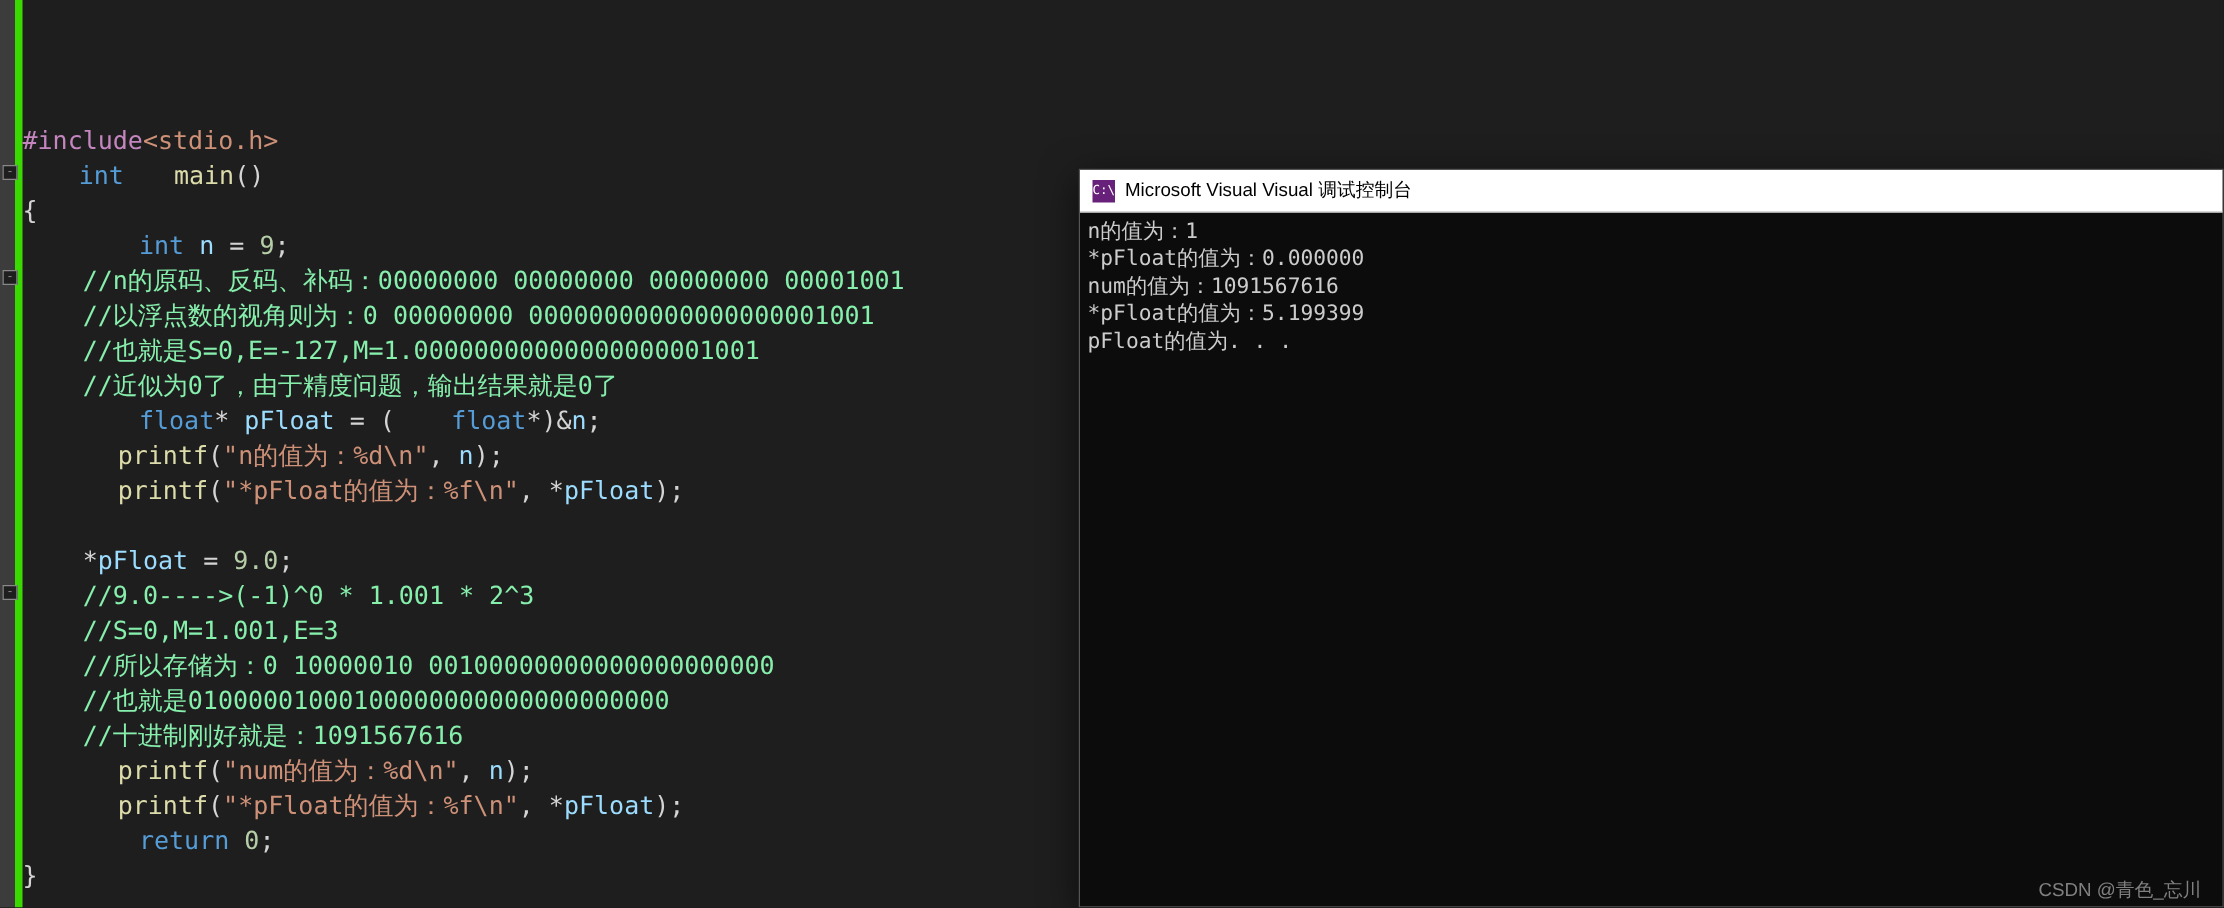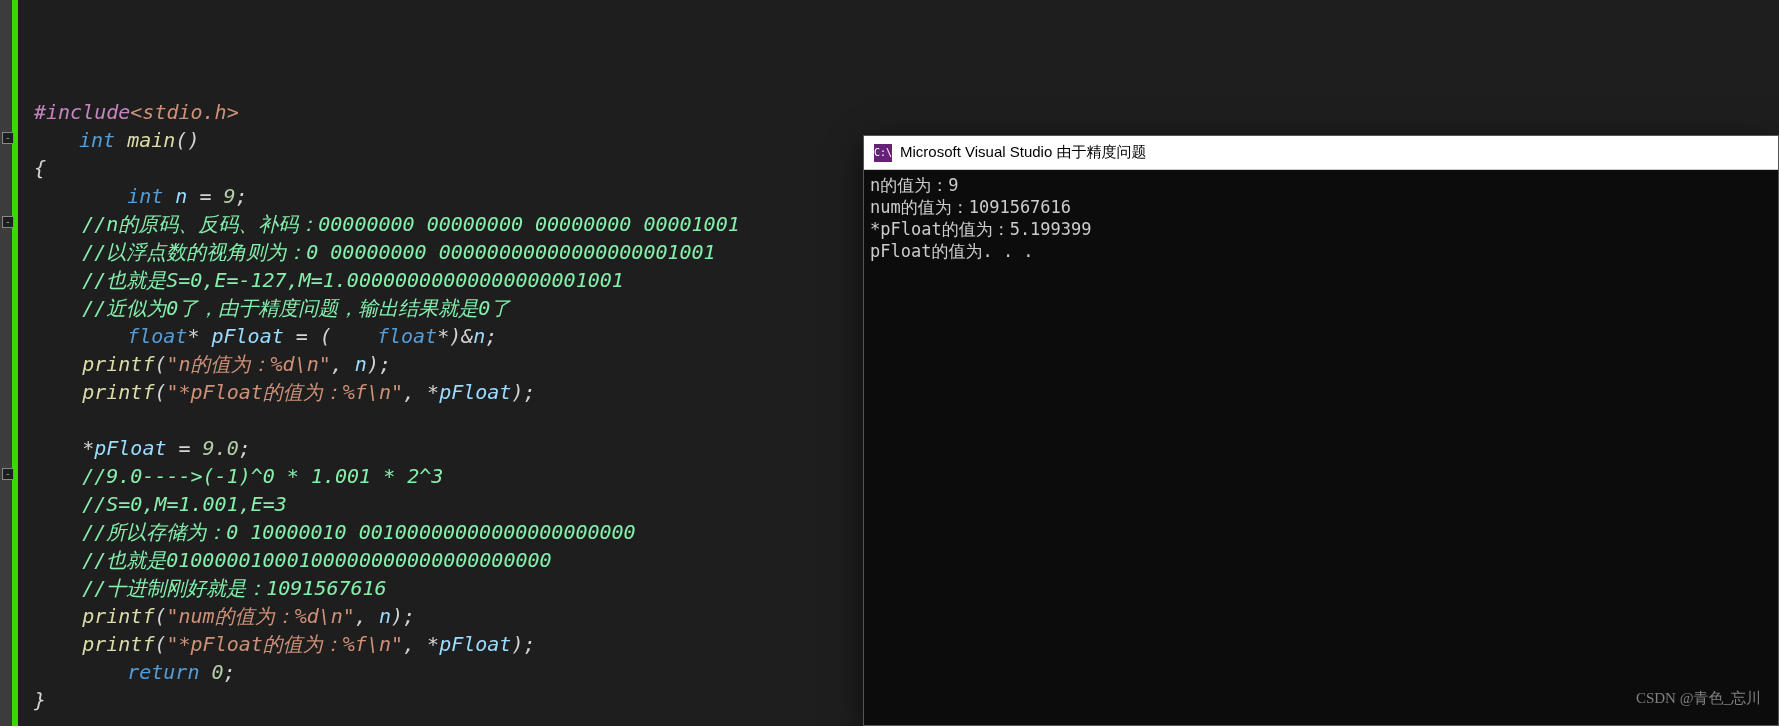--- a/index.html
+++ b/index.html
@@ -36,42 +36,40 @@
     position: absolute;
     left: 12px;
     top: 0;
     width: 6px;
     height: 100%;
     background: #3ad900;
   }
   .code-line {
     line-height: 28px;
     height: 28px;
-    padding-left: 16px;
     position: relative;
-    font-style: italic;
   }
   .fold {
     position: absolute;
     left: -16px;
     top: 6px;
     width: 12px;
     height: 12px;
     border: 1px solid #888;
     color: #888;
     font-size: 10px;
     line-height: 10px;
     text-align: center;
     background: #1e1e1e;
   }
   .kw { color: #569cd6; margin-left: 45px; }
   .pp { color: #c586c0; }
   .str { color: #ce9178; }
   .com { color: #86efac; }
-  .fn { color: #dcdcaa; }
+  .fn { color: #dcdcaa; margin-left: 28px; }
   .num { color: #b5cea8; }
   .punct { color: #d4d4d4; }
   .ident { color: #9cdcfe; }
   .op { color: #d4d4d4; }
   .inc { color: #ce9178; }
 
   .console-window {
     position: absolute;
     left: 863px;
     top: 135px;
@@ -110,42 +108,43 @@
     color: #cccccc;
     font-family: 'NSimSun', 'SimSun', Consolas, monospace;
     font-size: 17px;
     line-height: 22px;
   }
   .console-body .cl { white-space: pre; }
 
   .watermark {
     position: absolute;
     right: 18px;
-    bottom: 18px;
+    bottom: 4px;
     color: #808080;
     font-size: 15px;
-    font-family: Liberation Serif, serif;
+    font-family: Liberation Sans, sans-serif;
   }
 </style>
 </head>
 <body>
 
 <div class="editor">
   <div class="gutter"></div>
   <div class="greenbar"></div>
   <div id="code-container"><div class="code-line"><span class="pp">#include</span><span class="inc">&lt;stdio.h&gt;</span></div><div class="code-line"><div class="fold">-</div><span class="kw">int </span><span class="fn">main</span><span class="punct">()</span></div><div class="code-line"><span class="punct">{</span></div><div class="code-line"><span class="punct">    </span><span class="kw">int </span><span class="ident">n</span><span class="op"> = </span><span class="num">9</span><span class="punct">;</span></div><div class="code-line"><div class="fold">-</div><span class="com">    //n的原码、反码、补码：00000000 00000000 00000000 00001001</span></div><div class="code-line"><span class="com">    //以浮点数的视角则为：0 00000000 00000000000000000001001</span></div><div class="code-line"><span class="com">    //也就是S=0,E=-127,M=1.00000000000000000001001</span></div><div class="code-line"><span class="com">    //近似为0了，由于精度问题，输出结果就是0了</span></div><div class="code-line"><span class="punct">    </span><span class="kw">float</span><span class="op">* </span><span class="ident">pFloat</span><span class="op"> = (</span><span class="kw">float</span><span class="op">*)&amp;</span><span class="ident">n</span><span class="punct">;</span></div><div class="code-line"><span class="punct">    </span><span class="fn">printf</span><span class="punct">(</span><span class="str">"n的值为：%d\n"</span><span class="punct">, </span><span class="ident">n</span><span class="punct">);</span></div><div class="code-line"><span class="punct">    </span><span class="fn">printf</span><span class="punct">(</span><span class="str">"*pFloat的值为：%f\n"</span><span class="punct">, *</span><span class="ident">pFloat</span><span class="punct">);</span></div><div class="code-line"><span class="punct"></span></div><div class="code-line"><span class="punct">    *</span><span class="ident">pFloat</span><span class="op"> = </span><span class="num">9.0</span><span class="punct">;</span></div><div class="code-line"><div class="fold">-</div><span class="com">    //9.0----&gt;(-1)^0 * 1.001 * 2^3</span></div><div class="code-line"><span class="com">    //S=0,M=1.001,E=3</span></div><div class="code-line"><span class="com">    //所以存储为：0 10000010 00100000000000000000000</span></div><div class="code-line"><span class="com">    //也就是01000001000100000000000000000000</span></div><div class="code-line"><span class="com">    //十进制刚好就是：1091567616</span></div><div class="code-line"><span class="punct">    </span><span class="fn">printf</span><span class="punct">(</span><span class="str">"num的值为：%d\n"</span><span class="punct">, </span><span class="ident">n</span><span class="punct">);</span></div><div class="code-line"><span class="punct">    </span><span class="fn">printf</span><span class="punct">(</span><span class="str">"*pFloat的值为：%f\n"</span><span class="punct">, *</span><span class="ident">pFloat</span><span class="punct">);</span></div><div class="code-line"><span class="punct">    </span><span class="kw">return </span><span class="num">0</span><span class="punct">;</span></div><div class="code-line"><span class="punct">}</span></div></div>
 </div>
 
 <div class="console-window">
   <div class="console-titlebar">
     <div class="console-icon">C:\</div>
-    <div class="console-title">Microsoft Visual Studio 由于精度问题</div>
+    <div class="console-title">Microsoft Visual Visual 调试控制台</div>
   </div>
   <div class="console-body" id="console-body">
-      <div class="cl">n的值为：9</div>
+      <div class="cl">n的值为：1</div>
+      <div class="cl">*pFloat的值为：0.000000</div>
       <div class="cl">num的值为：1091567616</div>
       <div class="cl">*pFloat的值为：5.199399</div>
       <div class="cl"></div>
       <div class="cl">pFloat的值为. . .</div>
     </div>
 </div>
 
 <div class="watermark">CSDN @青色_忘川</div>
 
 </body></html>

